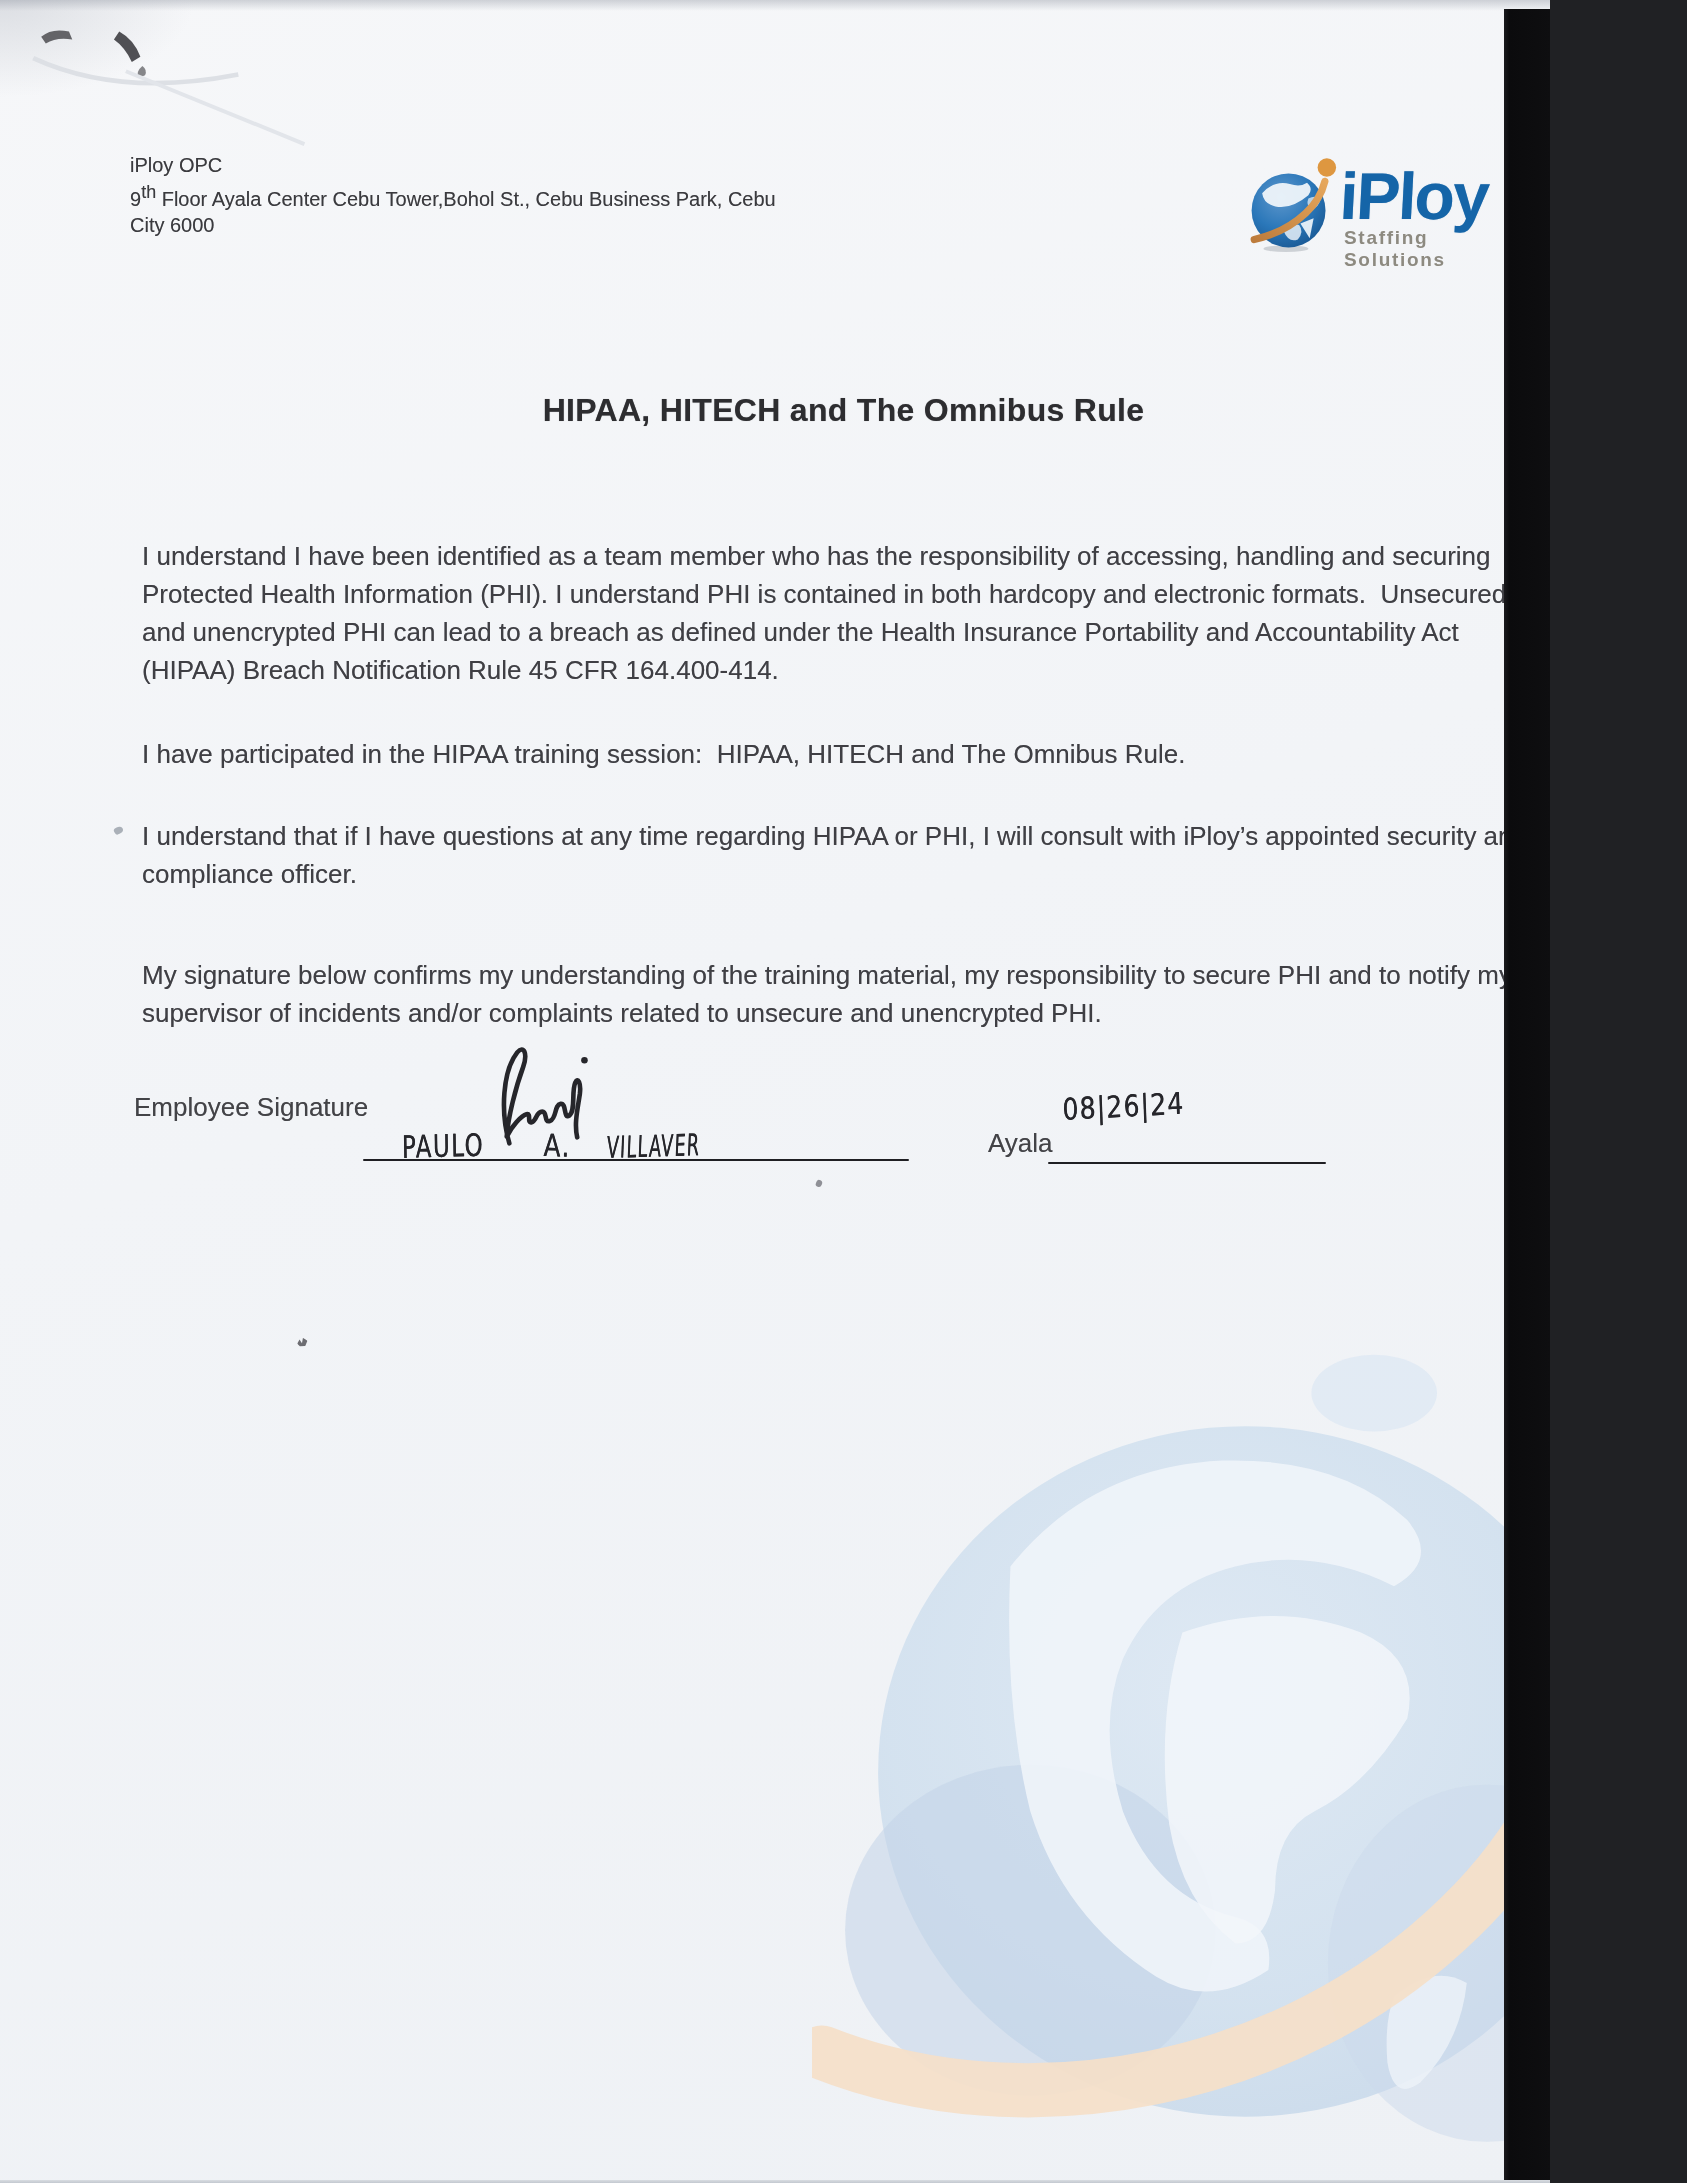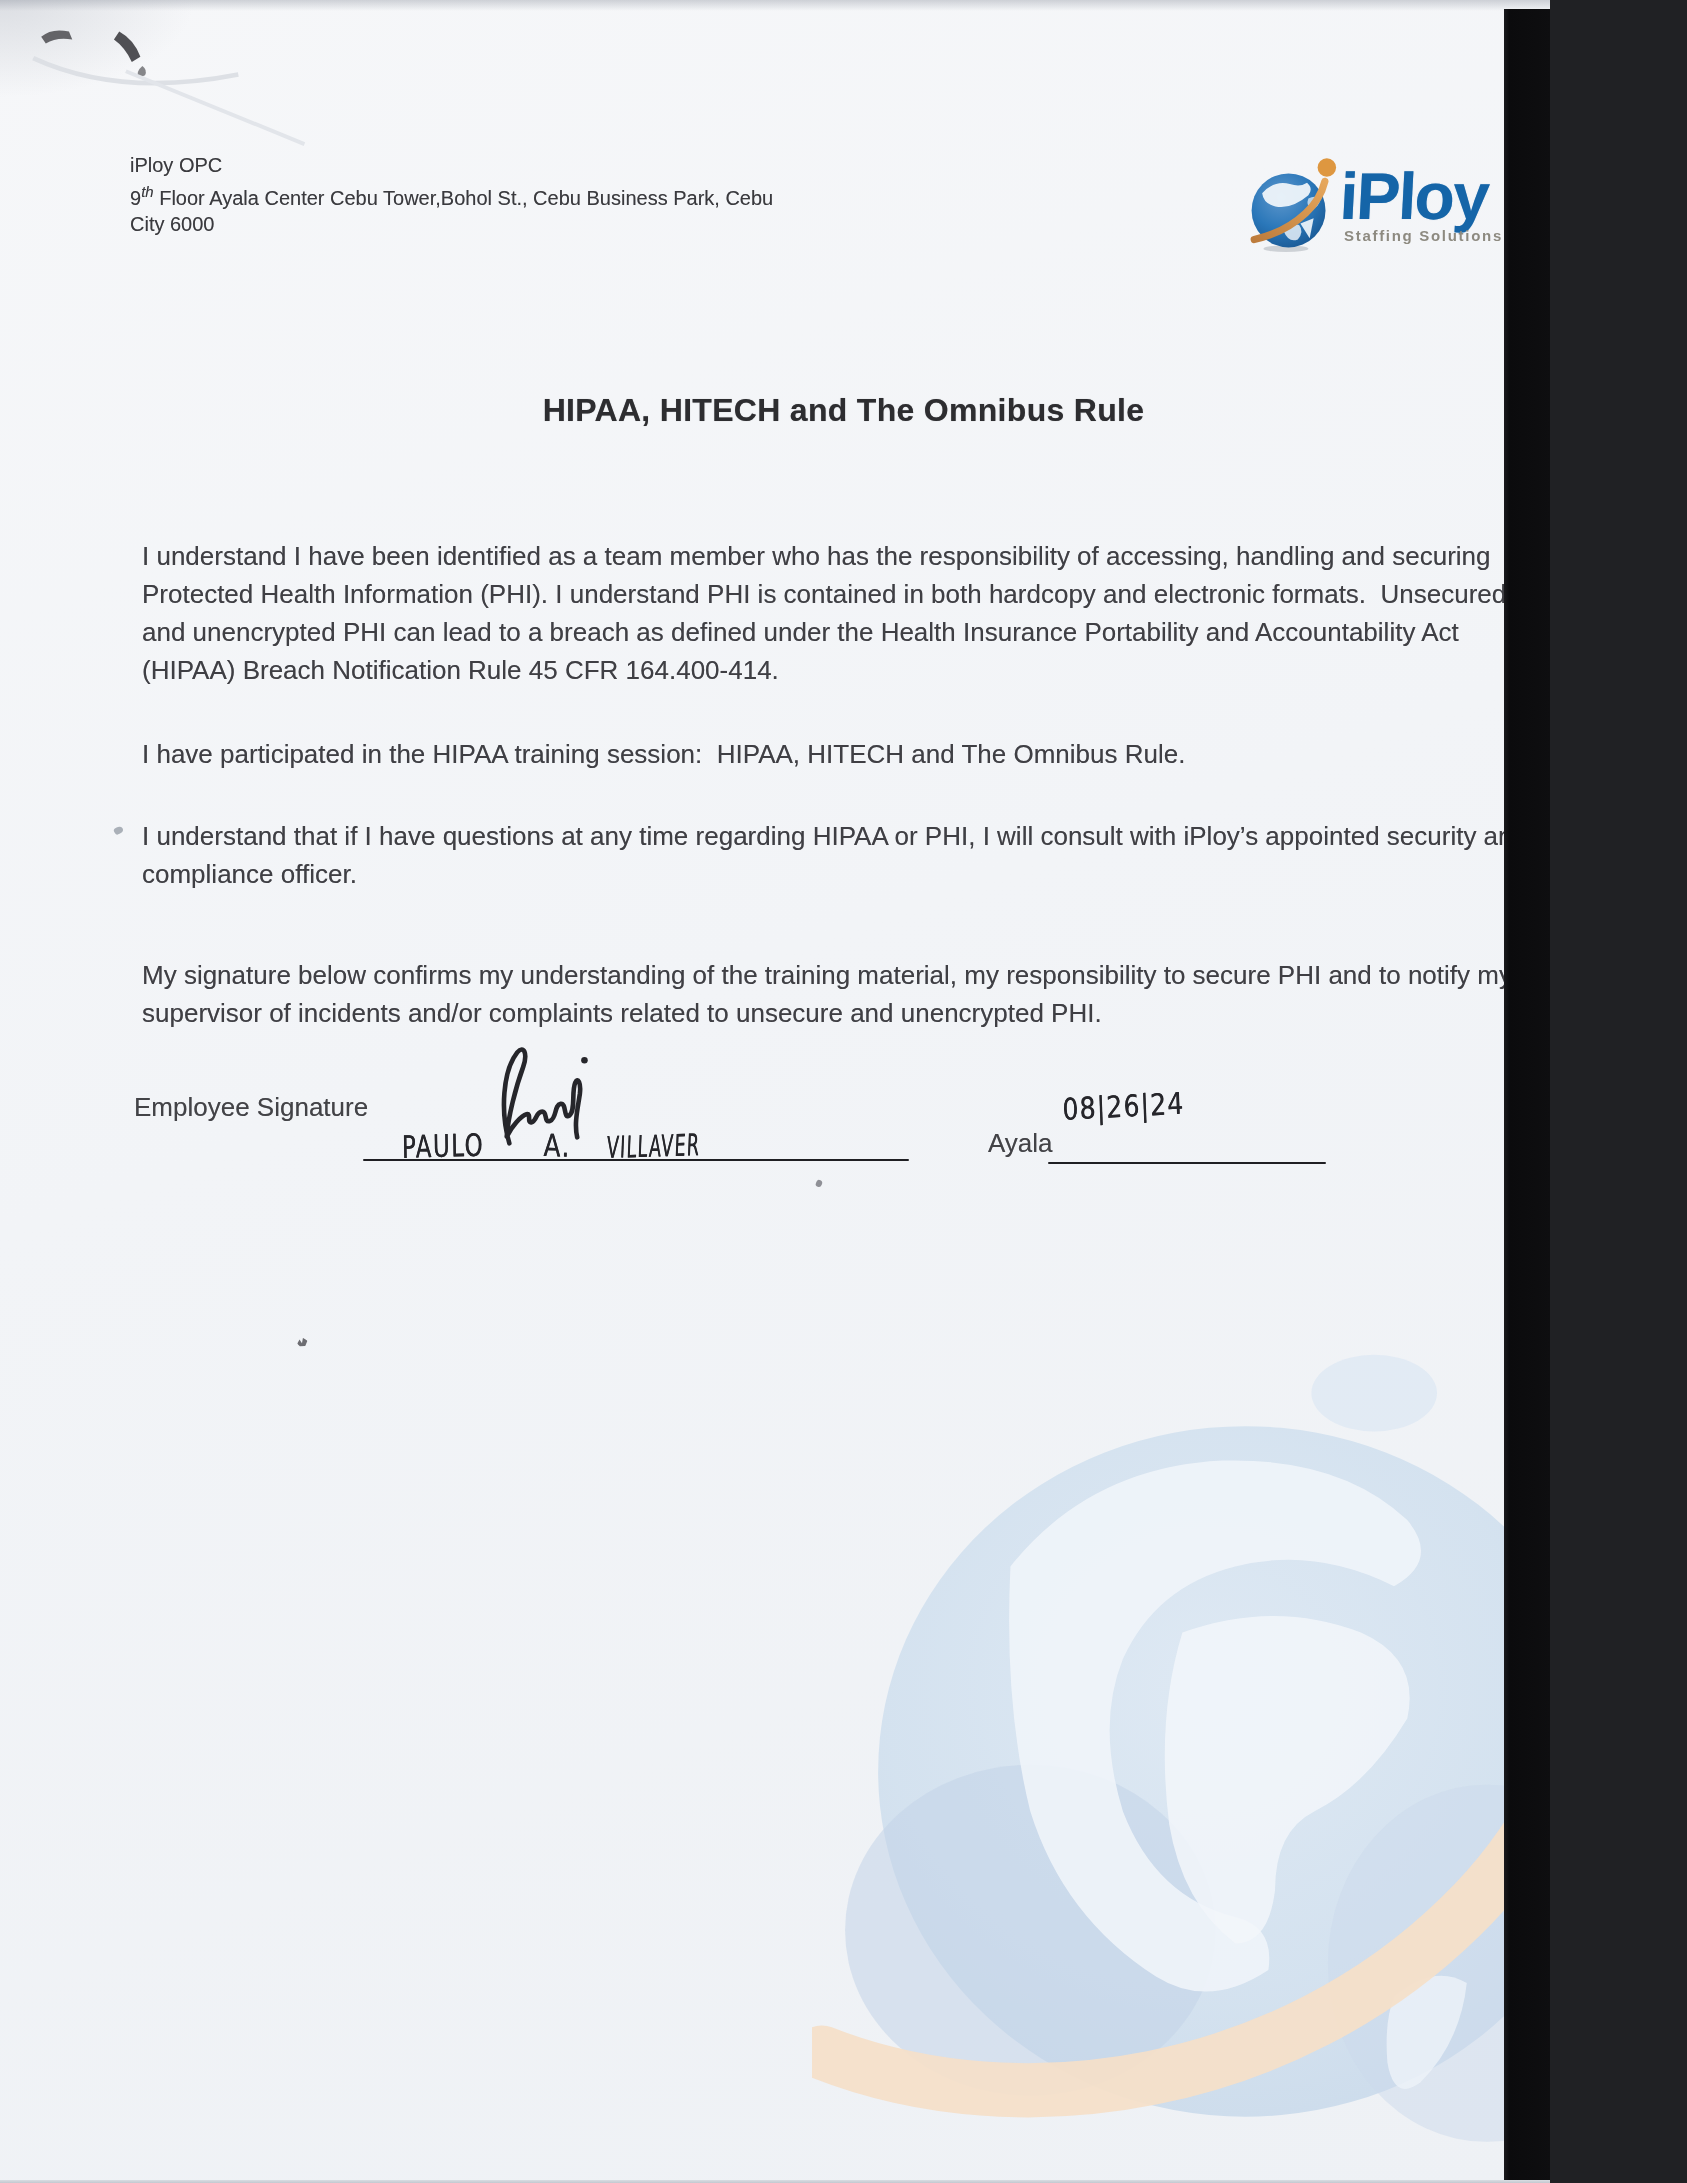--- a/index.html
+++ b/index.html
@@ -21,27 +21,27 @@
   .speck{position:absolute;border-radius:40% 60% 55% 45%;}
   .speck.s1{left:816px;top:1180px;width:6px;height:7.3px;background:#8f9096;transform:rotate(24deg);}
   .speck.s2{left:297px;top:1338px;width:10.6px;height:8.6px;background:#6d6d72;transform:rotate(-12deg);
     clip-path:polygon(0 55%,30% 10%,45% 60%,65% 0,100% 45%,70% 100%,20% 90%);}
   .speck.s3{left:1512px;top:2104px;width:9.3px;height:14.6px;background:#97979d;transform:rotate(18deg);
     clip-path:polygon(40% 0,70% 15%,45% 50%,80% 60%,55% 100%,25% 80%,50% 45%,20% 30%);}
   .speck.s4{left:114px;top:827px;width:8.6px;height:6.6px;background:#aab0b8;transform:rotate(-30deg);}
   
   .address{position:absolute;left:130px;top:152px;font-size:20px;line-height:26.5px;color:#3a3a3e;
     text-shadow:0 0 0.5px rgba(70,70,75,.45);}
-  .address sup{font-size:15px;font-style:italic;}
+  .address sup{font-size:18px;}
   .logo{position:absolute;left:1245px;top:152px;width:284px;height:106px;}
   .logo-gfx{position:absolute;left:0;top:0;width:99px;height:101px;}
   .brand{position:absolute;left:95px;top:10.6px;font-size:66px;line-height:66px;font-weight:bold;
     letter-spacing:-2px;color:var(--brand-blue,#1565a8);transform:skewX(-3deg);
     text-shadow:0 0 0.7px rgba(21,101,168,.5);}
-  .tagline{position:absolute;left:99px;top:75px;font-size:15px;font-weight:bold;letter-spacing:1.7px;
+  .tagline{position:absolute;left:99px;top:75px;font-size:19px;font-weight:bold;letter-spacing:1.7px;
     color:var(--tagline-gray,#8d8a80);}
   
   .doc-title{position:absolute;left:0;top:392px;width:1687px;margin:0;text-align:center;
     font-size:32px;font-weight:bold;color:#2d2d30;letter-spacing:0.3px;
     text-shadow:0 0 0.7px rgba(45,45,50,.55);}
   
   .para{position:absolute;left:134px;width:1515px;margin:8px;font-size:26px;line-height:38px;
     white-space:pre-wrap;color:var(--ink,#3f3f44);text-shadow:0 0 0.6px rgba(70,70,75,.5);}
   .p1{top:529px;} .p2{top:727px;} .p3{top:809px;} .p4{top:948px;}
   

